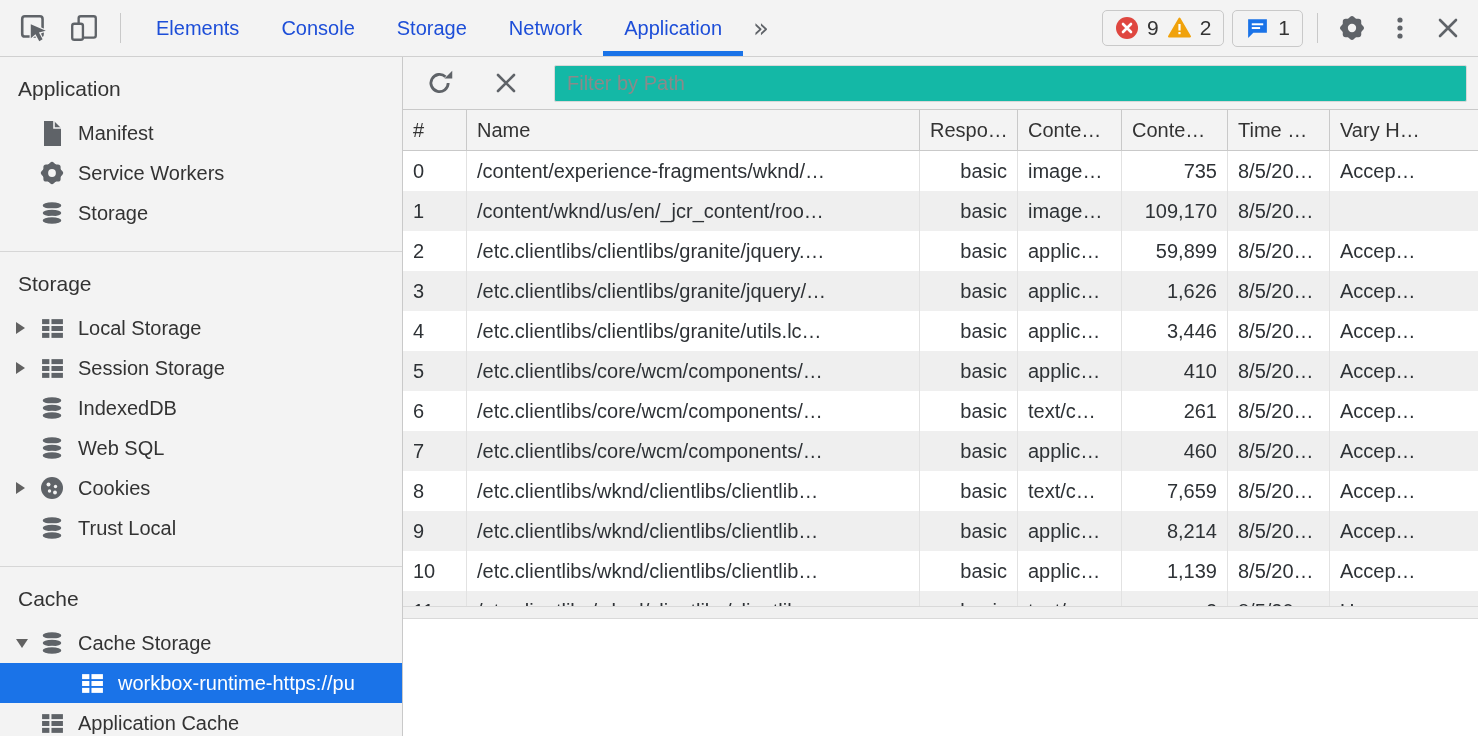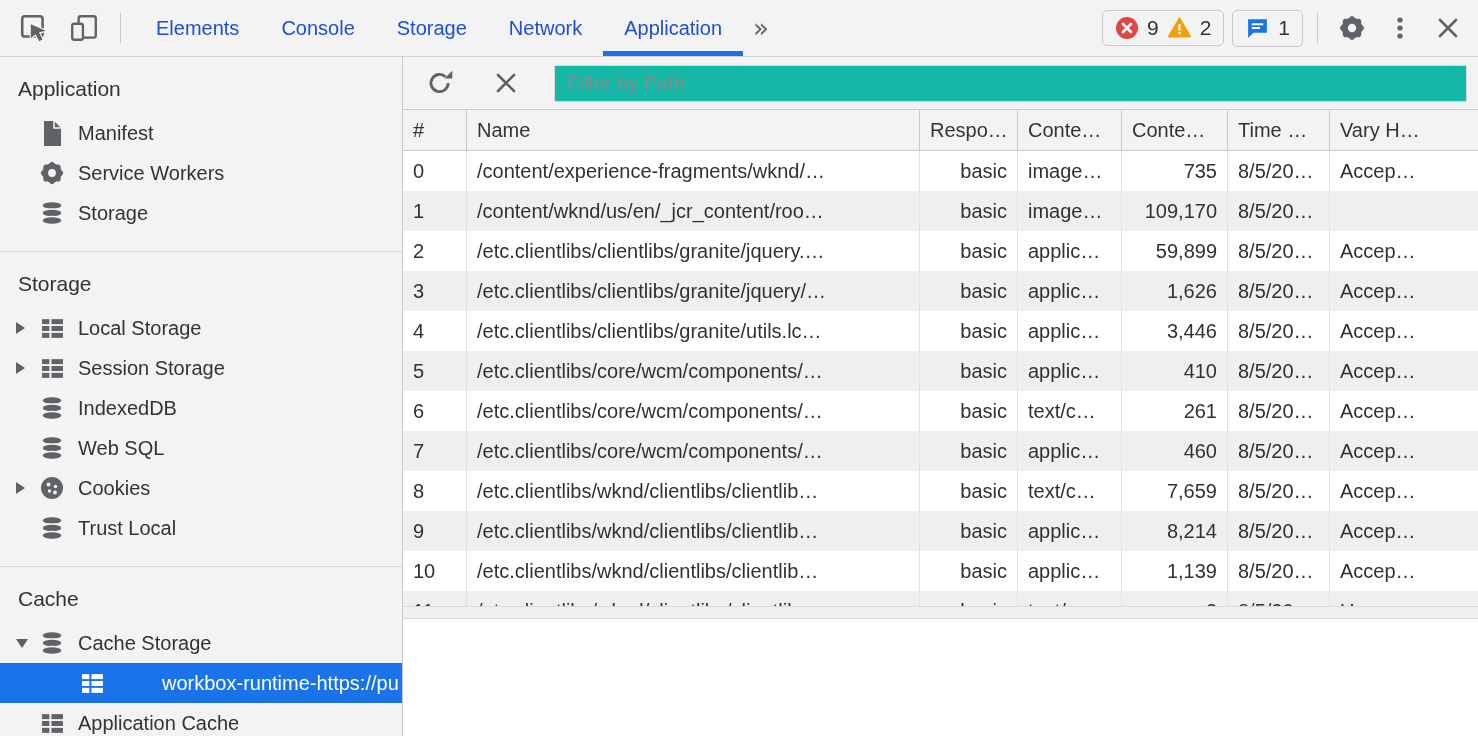--- a/index.html
+++ b/index.html
@@ -69,21 +69,21 @@
   .tree-item .arrow { width: 22px; flex: 0 0 22px; display: flex; align-items: center; }
   .tree-item .arrow.collapsed::before {
     content: ""; border-left: 9px solid #616161;
     border-top: 6px solid transparent; border-bottom: 6px solid transparent;
   }
   .tree-item .arrow.expanded::before {
     content: ""; border-top: 9px solid #616161;
     border-left: 6px solid transparent; border-right: 6px solid transparent;
   }
   .tree-item .ticon { width: 28px; flex: 0 0 28px; display: flex; align-items: center; justify-content: center; color: #5f6368; margin-right: 12px; }
-  .tree-item.level2 { padding-left: 78px; gap: 44px; }
+  .tree-item.level2 { padding-left: 78px; }
   .tree-item.selected { background: #1a73e8; color: #fff; }
   .tree-item.selected .ticon { color: #fff; }
 
   
   .main { flex: 1; display: flex; flex-direction: column; min-width: 0; background: #fff; }
   .filter-toolbar {
     height: 53px; flex: 0 0 53px; background: #f3f3f3; border-bottom: 1px solid #c9c9c9;
     display: flex; align-items: center; padding-left: 17px; gap: 26px;
   }
   .filter-input {

